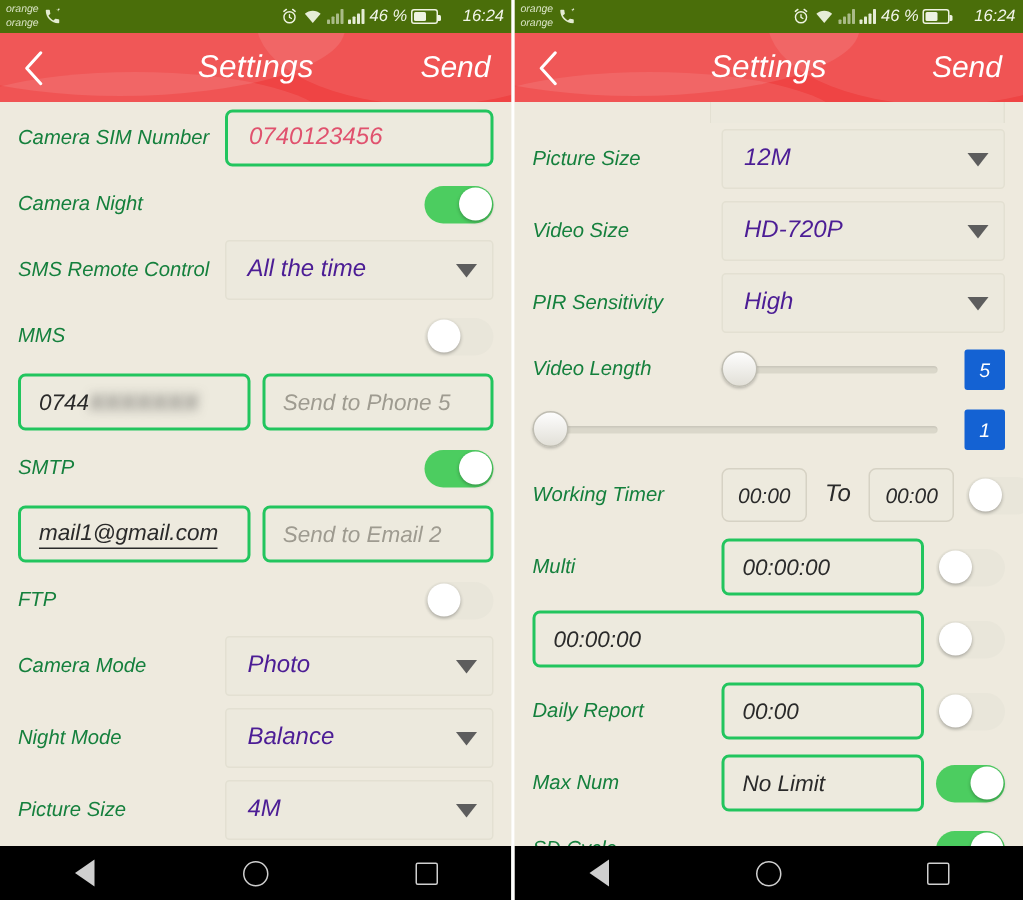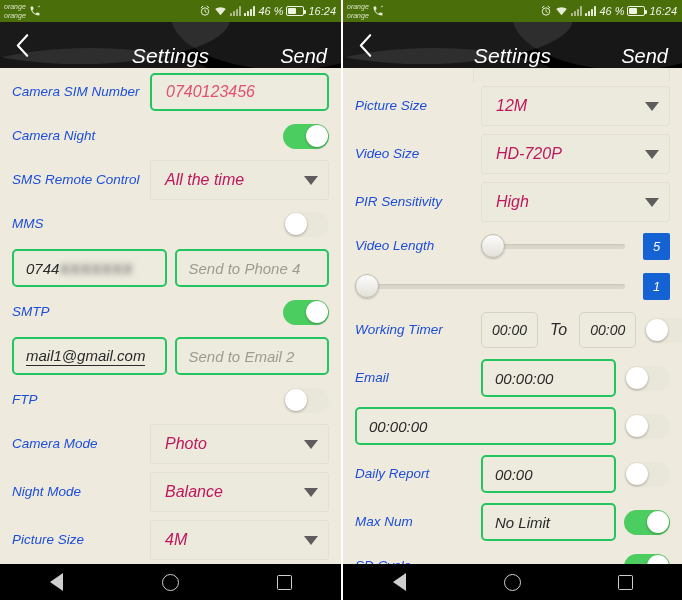--- a/index.html
+++ b/index.html
@@ -50,28 +50,28 @@
   .batt {
     width: 18px; height: 10px; border: 1.4px solid #eef3e2;
     border-radius: 2px; position: relative; padding: 1px;
   }
   .batt::after {
     content:""; position:absolute; right:-3px; top:3px;
     width:2px; height:4px; background:#eef3e2; border-radius:0 1px 1px 0;
   }
   .batt span { display:block; height:100%; width:52%; background:#eef3e2; border-radius:1px; }
   .pct { font-size: 11px; }
-  .clock { font-size: 11px; margin-left: 1px; }
+  .clock { font-size: 11px; margin-left: 13px; }
 
   
   .appbar {
     height: 46px; flex: 0 0 46px;
-    background: #000000;
+    background: #ef4444;
     position: relative; overflow: hidden;
-    display: flex; align-items: flex-end;
+    display: flex; align-items: center;
     z-index: 4;
   }
   .appbar .wave1, .appbar .wave2, .appbar .wave3 {
     position: absolute; border-radius: 50%; pointer-events: none;
   }
   .appbar .wave1 { width: 300px; height: 90px; left: -70px; top: -48px; background: rgba(255,255,255,.10); }
   .appbar .wave2 { width: 260px; height: 70px; left: -40px; top: 26px; background: rgba(255,255,255,.09); }
   .appbar .wave3 { width: 230px; height: 110px; right: -60px; top: -62px; background: rgba(255,255,255,.09); }
   .back-btn {
     width: 44px; height: 46px; display: flex;
@@ -95,21 +95,21 @@
     flex: 1 1 auto; background: #eeeade;
     overflow: hidden; position: relative;
     padding: 0 12px;
   }
   .row {
     display: flex; align-items: center;
     min-height: 40px; gap: 8px;
   }
   .row.tall { min-height: 48px; }
   .label {
-    font-size: 13.5px; color: #1d4ed8;
+    font-size: 13.5px; color: #15803d;
     flex: 0 0 auto; width: 130px;
     line-height: 1.2;
   }
   .label.narrow { width: 118px; }
   .grow { flex: 1 1 auto; }
 
   
   .box {
     background: #edeade;
     border: 2px solid #22c55e;
@@ -127,21 +127,21 @@
     filter: blur(3.4px);
     color: #3a3a3a; letter-spacing: .5px;
   }
 
   
   .dd {
     background: #ece9dd; border: 1px solid #e3e0d2;
     border-radius: 3px; height: 40px;
     display: flex; align-items: center;
     padding: 0 10px 0 14px;
-    font-size: 16px; color: #be185d;
+    font-size: 16px; color: #4c1d95;
     flex: 1 1 auto;
   }
   .dd .caret { margin-left: auto; }
   .caret { width: 0; height: 0;
     border-left: 7px solid transparent;
     border-right: 7px solid transparent;
     border-top: 9px solid #5d5d5d; }
 
   
   .toggle {
@@ -301,21 +301,21 @@
               <span class="knob"></span>
             </div>
           </div>
       </div>
 
       <div class="row tall pair">
         <div class="box blur">
           <span>0744</span>
             <span class="blurtxt">XXXXXXX</span>
         </div>
-        <div class="box placeholder">Send to Phone 4</div>
+        <div class="box placeholder">Send to Phone 5</div>
       </div>
 
       <div class="row">
         <div class="label">SMTP</div>
         <div class="tg-wrap">
             <div class="toggle on">
               <span class="knob"></span>
             </div>
           </div>
       </div>
@@ -488,21 +488,21 @@
         <span class="to-lbl">To</span>
         <div class="time-box">00:00</div>
         <div class="tg-wrap">
             <div class="toggle off">
               <span class="knob"></span>
             </div>
           </div>
       </div>
 
       <div class="row tall">
-        <div class="label narrow">Email</div>
+        <div class="label narrow">Multi</div>
         <div class="box grow">00:00:00</div>
         <div class="tg-wrap">
             <div class="toggle off">
               <span class="knob"></span>
             </div>
           </div>
       </div>
 
       <div class="row tall">
         <div class="box grow">00:00:00</div>

